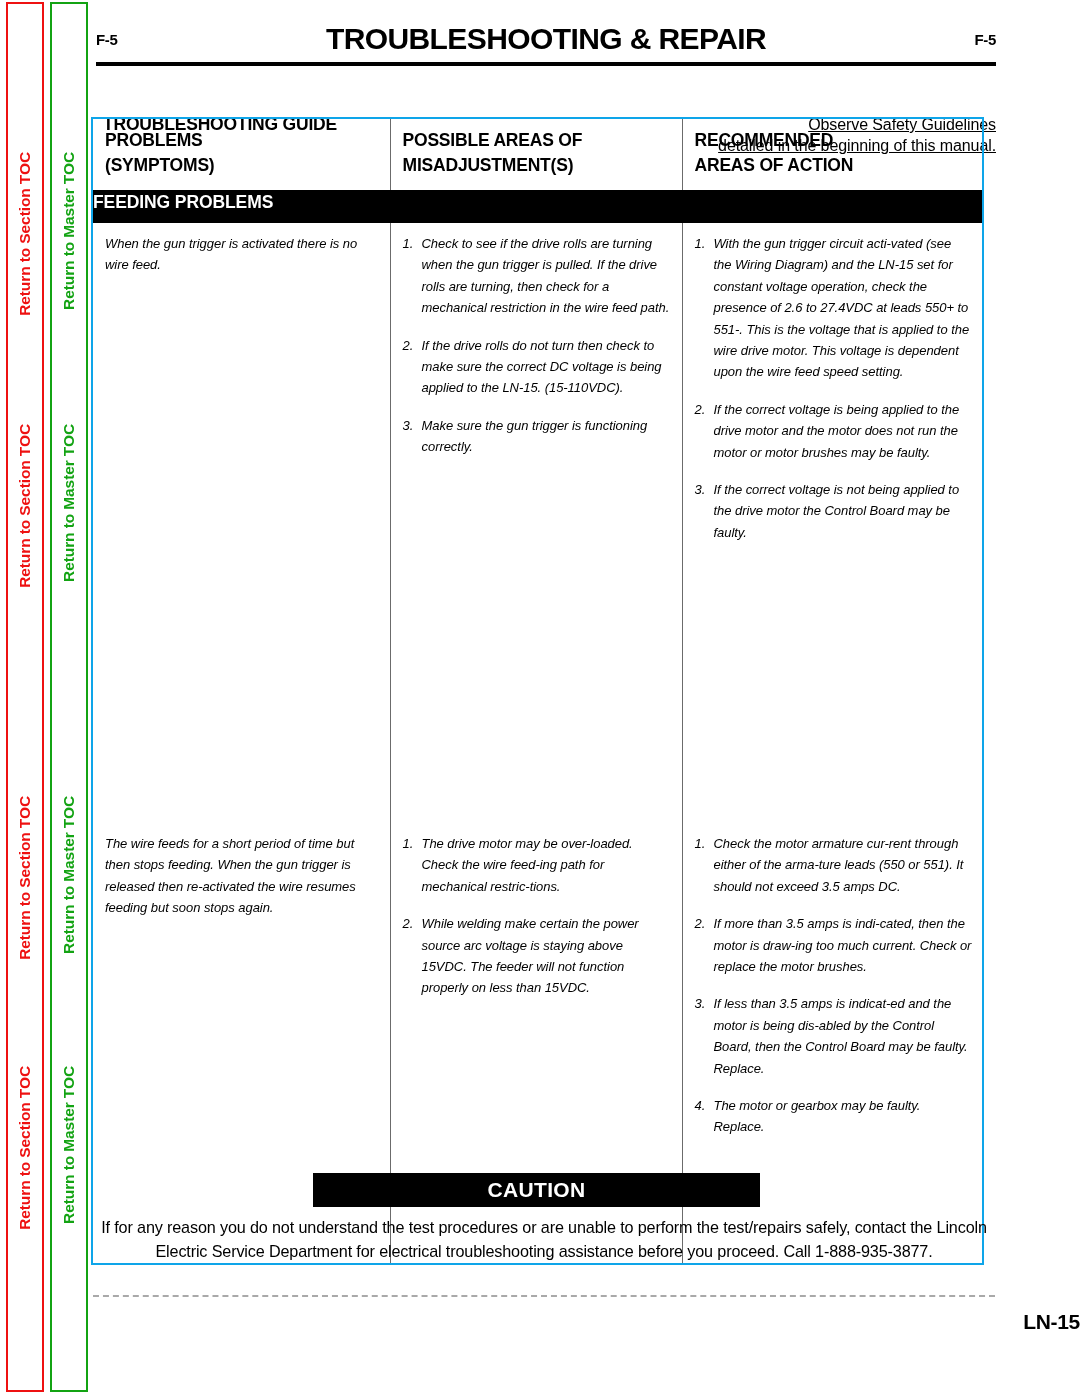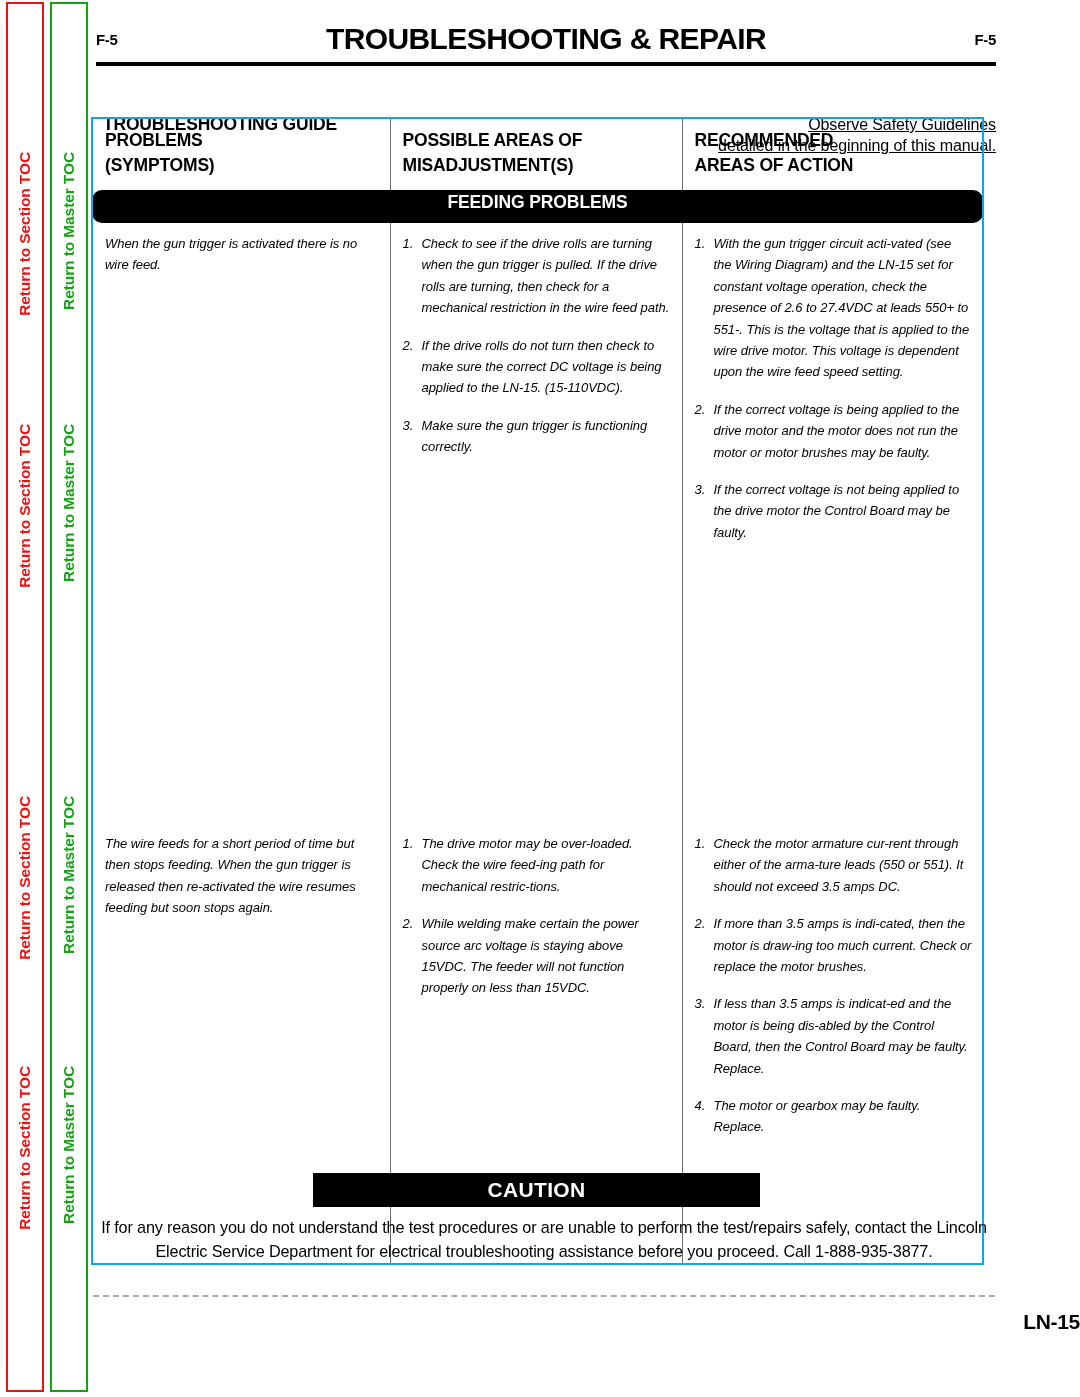--- a/index.html
+++ b/index.html
@@ -147,27 +147,25 @@
     height: 62px;
     padding: 9px 0 0 12px !important;
     font-size: 17.5px;
     font-weight: bold;
     line-height: 25px;
     letter-spacing: -0.2px;
   }
   #section-band td {
     background: #000000;
     color: #ffffff;
-    text-align: center;
     font-size: 17.5px;
     font-weight: bold;
     letter-spacing: -0.1px;
     height: 28px;
     padding: 2px 0 3px 0 !important;
-    border-radius: 10px;
   }
   .row-div td {
     border-top: 1.5px solid #6b6b6b;
   }
   .body-cell {
     padding: 10px 10px 14px 12px !important;
     font-size: 13px;
     line-height: 21.4px;
     letter-spacing: -0.05px;
     font-style: italic;

